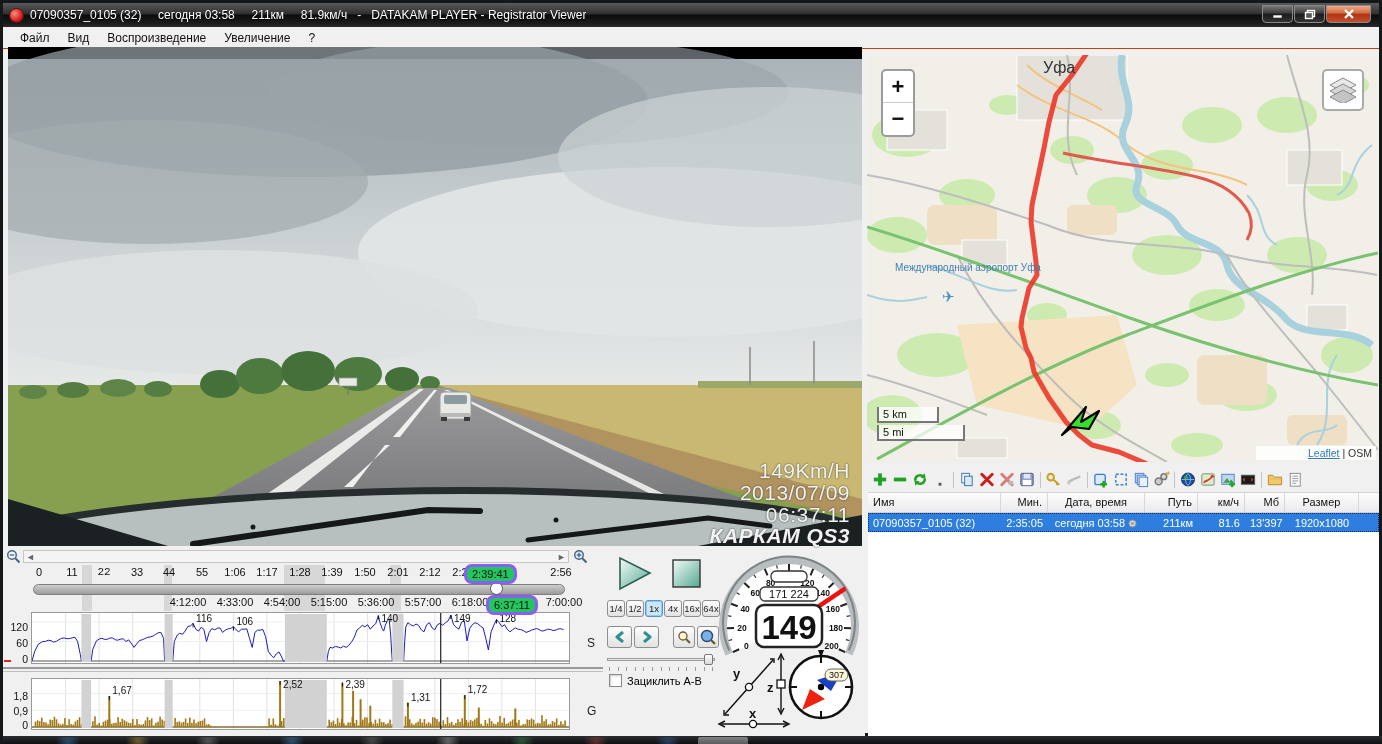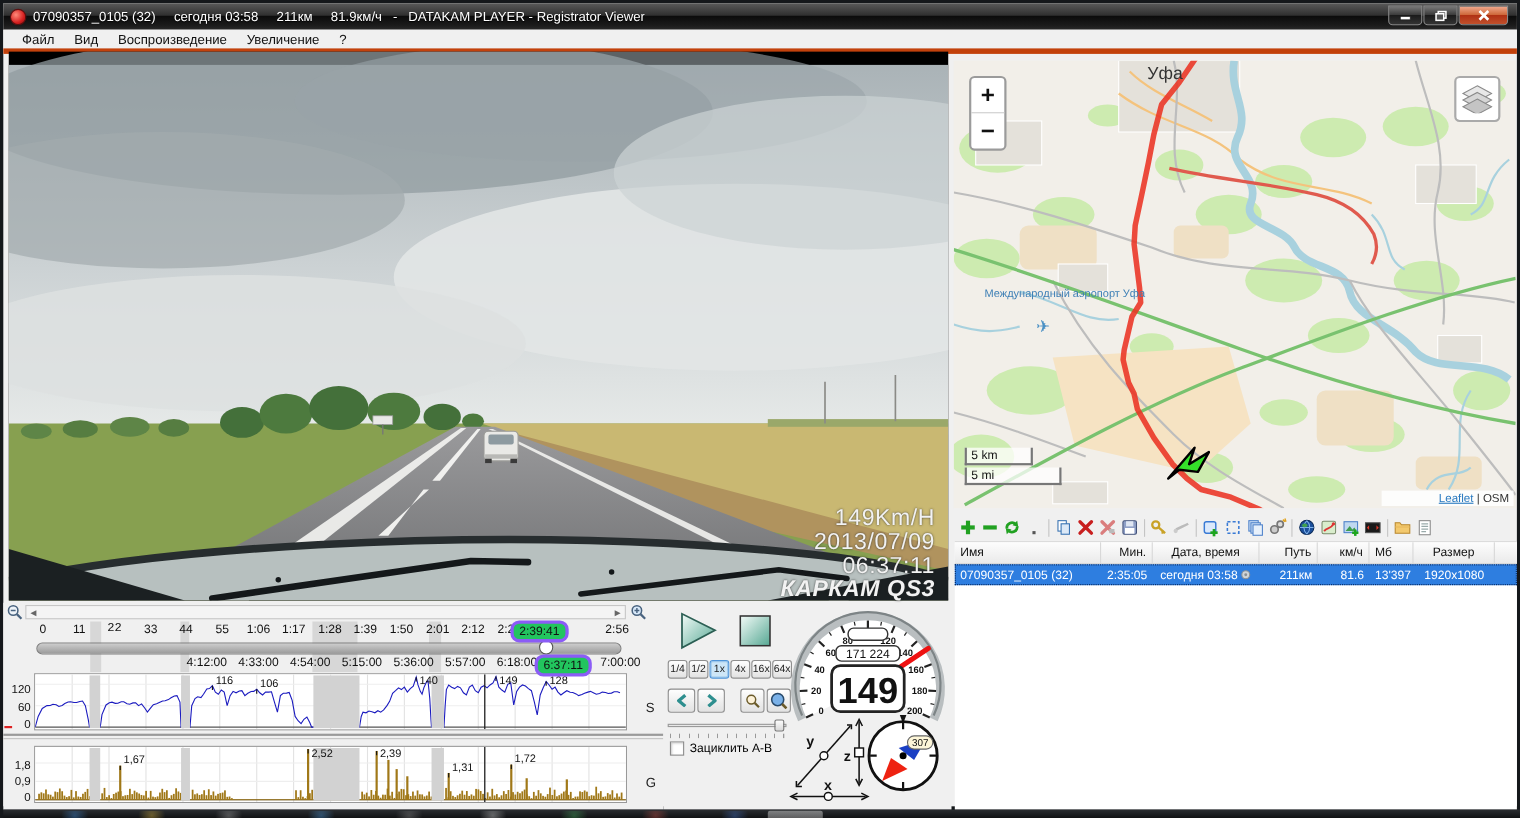--- a/index.html
+++ b/index.html
@@ -14,21 +14,21 @@
   .appicon{width:15px;height:15px;border-radius:50%;margin-right:6px;flex:0 0 auto;
     background:radial-gradient(circle at 35% 35%,#ff8a7a,#d41f1f 60%,#7e0d0d);border:1px solid #5c1010;}
   .title{font-size:12px;white-space:pre;overflow:hidden;text-shadow:0 1px 1px #000;}
   .winbtns{position:absolute;right:8px;top:2px;display:flex;}
   .wb{width:31px;height:18px;border:1px solid #8a8a8a;border-radius:0 0 4px 4px;margin-left:1px;
       background:linear-gradient(#777,#3d3d3d 45%,#1b1b1b 50%,#333);display:flex;align-items:center;justify-content:center;}
   .wb.close{width:45px;background:linear-gradient(#f0a98e,#cf6a3c 45%,#b03214 50%,#c1502c);}
   .wb svg{display:block;}
   
   .menubar{position:absolute;left:0;top:24px;width:100%;height:22px;background:#f0f0f0;
-    border-bottom:5px solid #c2410c;display:flex;align-items:center;font-size:12px;color:#111;padding-left:8px;}
+    border-bottom:1px solid #c2410c;display:flex;align-items:center;font-size:12px;color:#111;padding-left:8px;}
   .menu-item{padding:2px 9px;cursor:default;}
   
   .video{position:absolute;left:5px;top:44px;width:854px;height:499px;background:#000;}
   .osd{position:absolute;right:12px;color:#f2f2f2;font-size:21px;text-align:right;
        text-shadow:0 0 2px rgba(40,40,40,.9);letter-spacing:.5px;line-height:22px;}
   
   .map{position:absolute;left:864px;top:52px;width:511px;height:407px;background:#f2efe9;overflow:hidden;}
   .map svg{display:block;}
   .maplabel{position:absolute;font-size:16px;color:#333;}
   .airportlabel{position:absolute;font-size:10px;color:#3d7fb5;}
@@ -421,21 +421,21 @@
           </svg>
         </div>
       </div>
   <div class="table">
     <div class="thead">
           <div class="th" style="width:133px;text-align:left;">Имя</div>
           <div class="th" style="width:47px;text-align:right;">Мин.</div>
           <div class="th" style="width:97px;text-align:center;">Дата, время</div>
           <div class="th" style="width:53px;text-align:right;">Путь</div>
           <div class="th" style="width:47px;text-align:right;">км/ч</div>
-          <div class="th" style="width:40px;">Мб</div>
+          <div class="th" style="width:40px;text-align:right;">Мб</div>
           <div class="th" style="width:74px;text-align:center;">Размер</div>
         </div>
     <div>
           <div class="trow" style="background:#2e7ee0;">
             <div class="td" style="width:133px;text-align:left;">07090357_0105 (32)</div>
             <div class="td" style="width:47px;text-align:right;">2:35:05</div>
             <div class="td" style="width:97px;text-align:center;">сегодня 03:58 <svg width="10" height="9" style="vertical-align:-1px">
                 <circle cx="4.5" cy="4.5" r="3.6" fill="#cfd4d8" stroke="#8a9095"></circle>
                 <circle cx="4.5" cy="4.5" r="1.3" fill="#8a9095"></circle>
               </svg></div>

